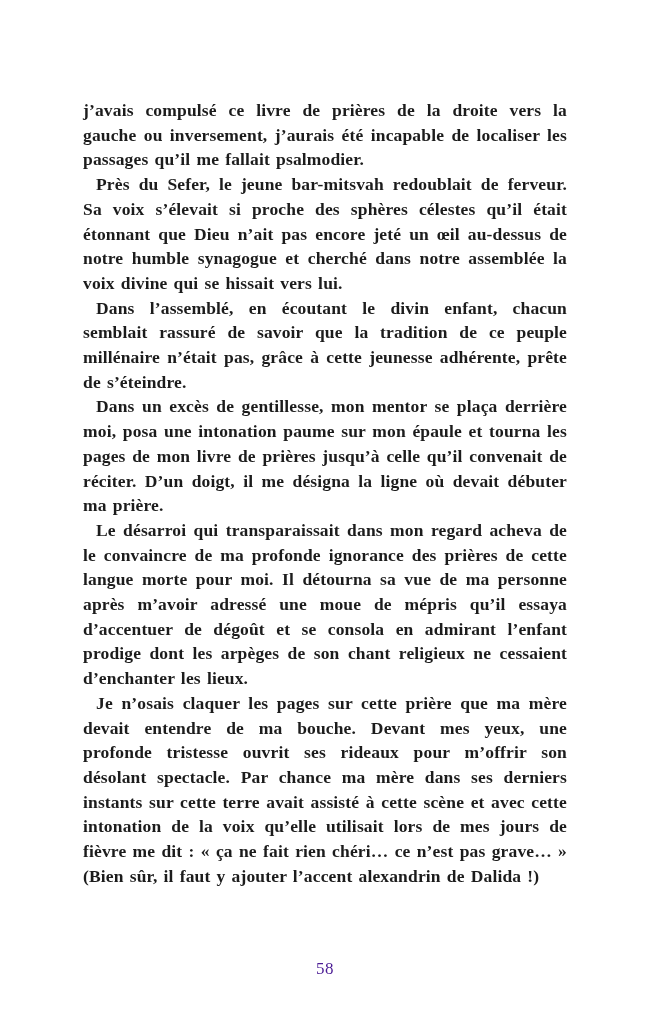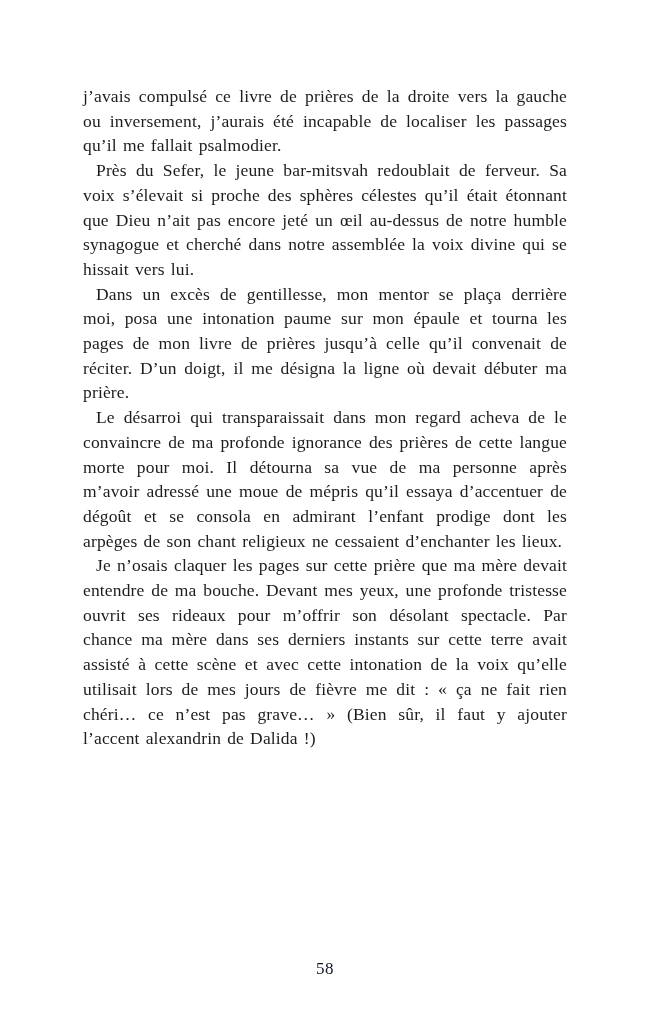--- a/index.html
+++ b/index.html
@@ -16,22 +16,23 @@
     -webkit-font-smoothing: antialiased;
   }
   .page {
     position: absolute;
     inset: 0;
     background: #ffffff;
   }
   .text-block {
     position: absolute;
     left: 83px;
-    top: 84px;
+    top: 98px;
     width: 484px;
+    font-weight: bold;
   }
   .para {
     margin: 0;
     padding: 0;
     font-size: 17.5px;
     line-height: 24.7px;
     color: #1c1c1c;
     text-align: justify;
     word-spacing: 1.6px;
     letter-spacing: 0.15px;
@@ -40,29 +41,30 @@
     text-indent: 13px;
   }
   .folio {
     position: absolute;
     top: 958px;
     left: 0;
     width: 650px;
     text-align: center;
     font-size: 17px;
     line-height: 22px;
-    color: #0f172a;
+    color: #4c1d95;
     letter-spacing: 0.5px;
   }
 </style>
 </head>
 <body>
 
 <div class="page">
   <main class="text-block">
     <p class="para">j’avais compulsé ce livre de prières de la droite vers la gauche ou inversement, j’aurais été incapable de localiser les passages qu’il me fallait psalmodier.</p>
     <p class="para indent">Près du Sefer, le jeune bar-mitsvah redoublait de ferveur. Sa voix s’élevait si proche des sphères célestes qu’il était étonnant que Dieu n’ait pas encore jeté un œil au-dessus de notre humble synagogue et cherché dans notre assemblée la voix divine qui se hissait vers lui.</p>
+    <p class="para indent">Dans l’assemblé, en écoutant le divin enfant, chacun semblait rassuré de savoir que la tradition de ce peuple millénaire n’était pas, grâce à cette jeunesse adhérente, prête de s’éteindre.</p>
     <p class="para indent">Dans un excès de gentillesse, mon mentor se plaça derrière moi, posa une intonation paume sur mon épaule et tourna les pages de mon livre de prières jusqu’à celle qu’il convenait de réciter. D’un doigt, il me désigna la ligne où devait débuter ma prière.</p>
     <p class="para indent">Le désarroi qui transparaissait dans mon regard acheva de le convaincre de ma profonde ignorance des prières de cette langue morte pour moi. Il détourna sa vue de ma personne après m’avoir adressé une moue de mépris qu’il essaya d’accentuer de dégoût et se consola en admirant l’enfant prodige dont les arpèges de son chant religieux ne cessaient d’enchanter les lieux.</p>
     <p class="para indent">Je n’osais claquer les pages sur cette prière que ma mère devait entendre de ma bouche. Devant mes yeux, une profonde tristesse ouvrit ses rideaux pour m’offrir son désolant spectacle. Par chance ma mère dans ses derniers instants sur cette terre avait assisté à cette scène et avec cette intonation de la voix qu’elle utilisait lors de mes jours de fièvre me dit&nbsp;: «&nbsp;ça ne fait rien chéri… ce n’est pas grave…&nbsp;» (Bien sûr, il faut y ajouter l’accent alexandrin de Dalida&nbsp;!)</p>
   </main>
   <footer class="folio">58</footer>
 </div>
 
 </body></html>

